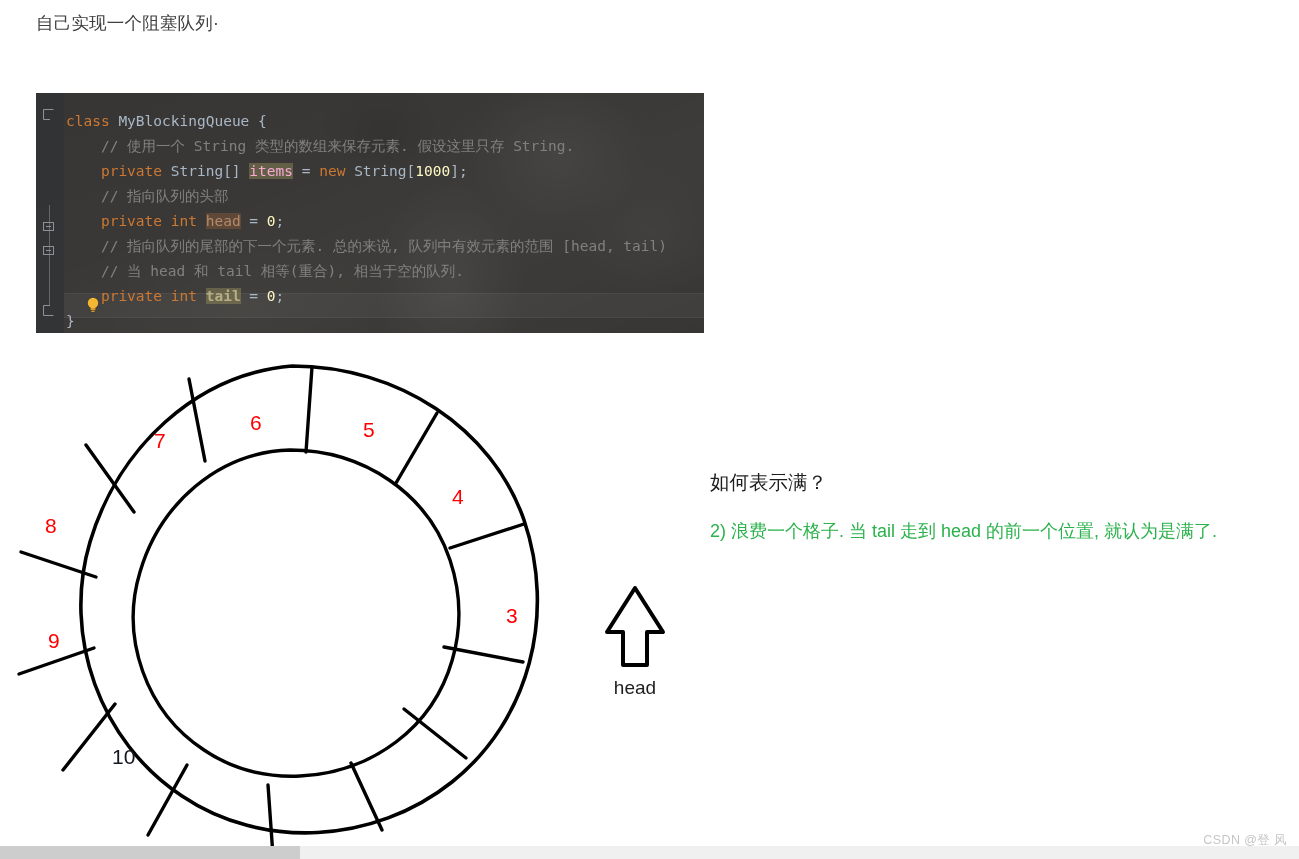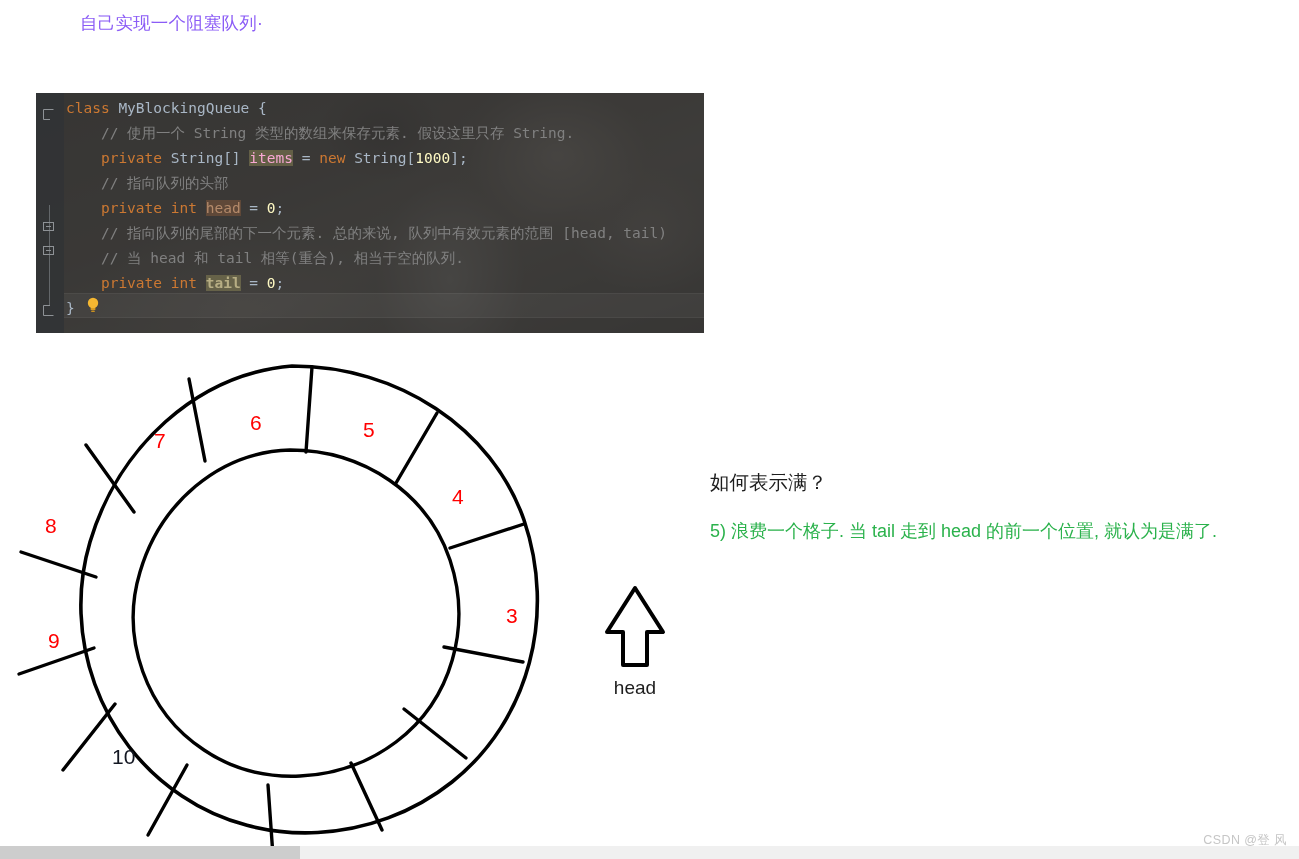--- a/index.html
+++ b/index.html
@@ -21,24 +21,23 @@
   
   #note-lines {
     position: absolute;
     left: 36px;
     top: 8px;
     width: 800px;
   }
   .note-line {
     font-size: 17.5px;
     line-height: 30px;
-    color: #8b5cf6;
+    color: #404040;
     letter-spacing: 0.2px;
     white-space: pre;
-    margin-left: 44px;
   }
 
   
   #code-block {
     position: absolute;
     left: 36px;
     top: 93px;
     width: 668px;
     height: 240px;
     background: #3c3f41;
@@ -95,21 +94,21 @@
     left: 28px; right: 0;
     top: 200px;
     height: 23px;
     background: rgba(255,255,255,0.045);
     border-top: 1px solid rgba(255,255,255,0.05);
     border-bottom: 1px solid rgba(255,255,255,0.05);
   }
   #code-lines {
     position: absolute;
     left: 30px;
-    top: 3px;
+    top: 16px;
     right: 0;
     font-family: "DejaVu Sans Mono", "Liberation Mono", monospace;
     font-size: 14.5px;
     line-height: 25px;
     white-space: pre;
   }
   .code-line { height: 25px; }
   .tok-kw      { color: #cc7832; }
   .tok-type    { color: #a9b7c6; }
   .tok-num     { color: #fef9c3; }
@@ -298,20 +297,20 @@
 
 <div id="head-marker">
   <svg width="120" height="95" viewBox="0 0 120 95" aria-hidden="true">
     <path d="M60 8 L88 52 L72 52 L72 85 L48 85 L48 52 L32 52 Z" fill="#ffffff" stroke="#000000" stroke-width="4" stroke-linejoin="round"></path>
   </svg>
   <div id="head-label">head</div>
 </div>
 
 <div id="right-panel">
   <div id="panel-question">如何表示满？</div>
-  <div class="panel-point">5) 浪费一个格子. 当 tail 走到 head 的前一个位置, 就认为是满了.</div>
+  <div class="panel-point">2) 浪费一个格子. 当 tail 走到 head 的前一个位置, 就认为是满了.</div>
 </div>
 
 <div id="watermark">CSDN @登 风</div>
 
 <div id="h-scrollbar">
   <div id="h-scroll-thumb" style="width: 300px;"></div>
 </div>
 
 </body></html>

